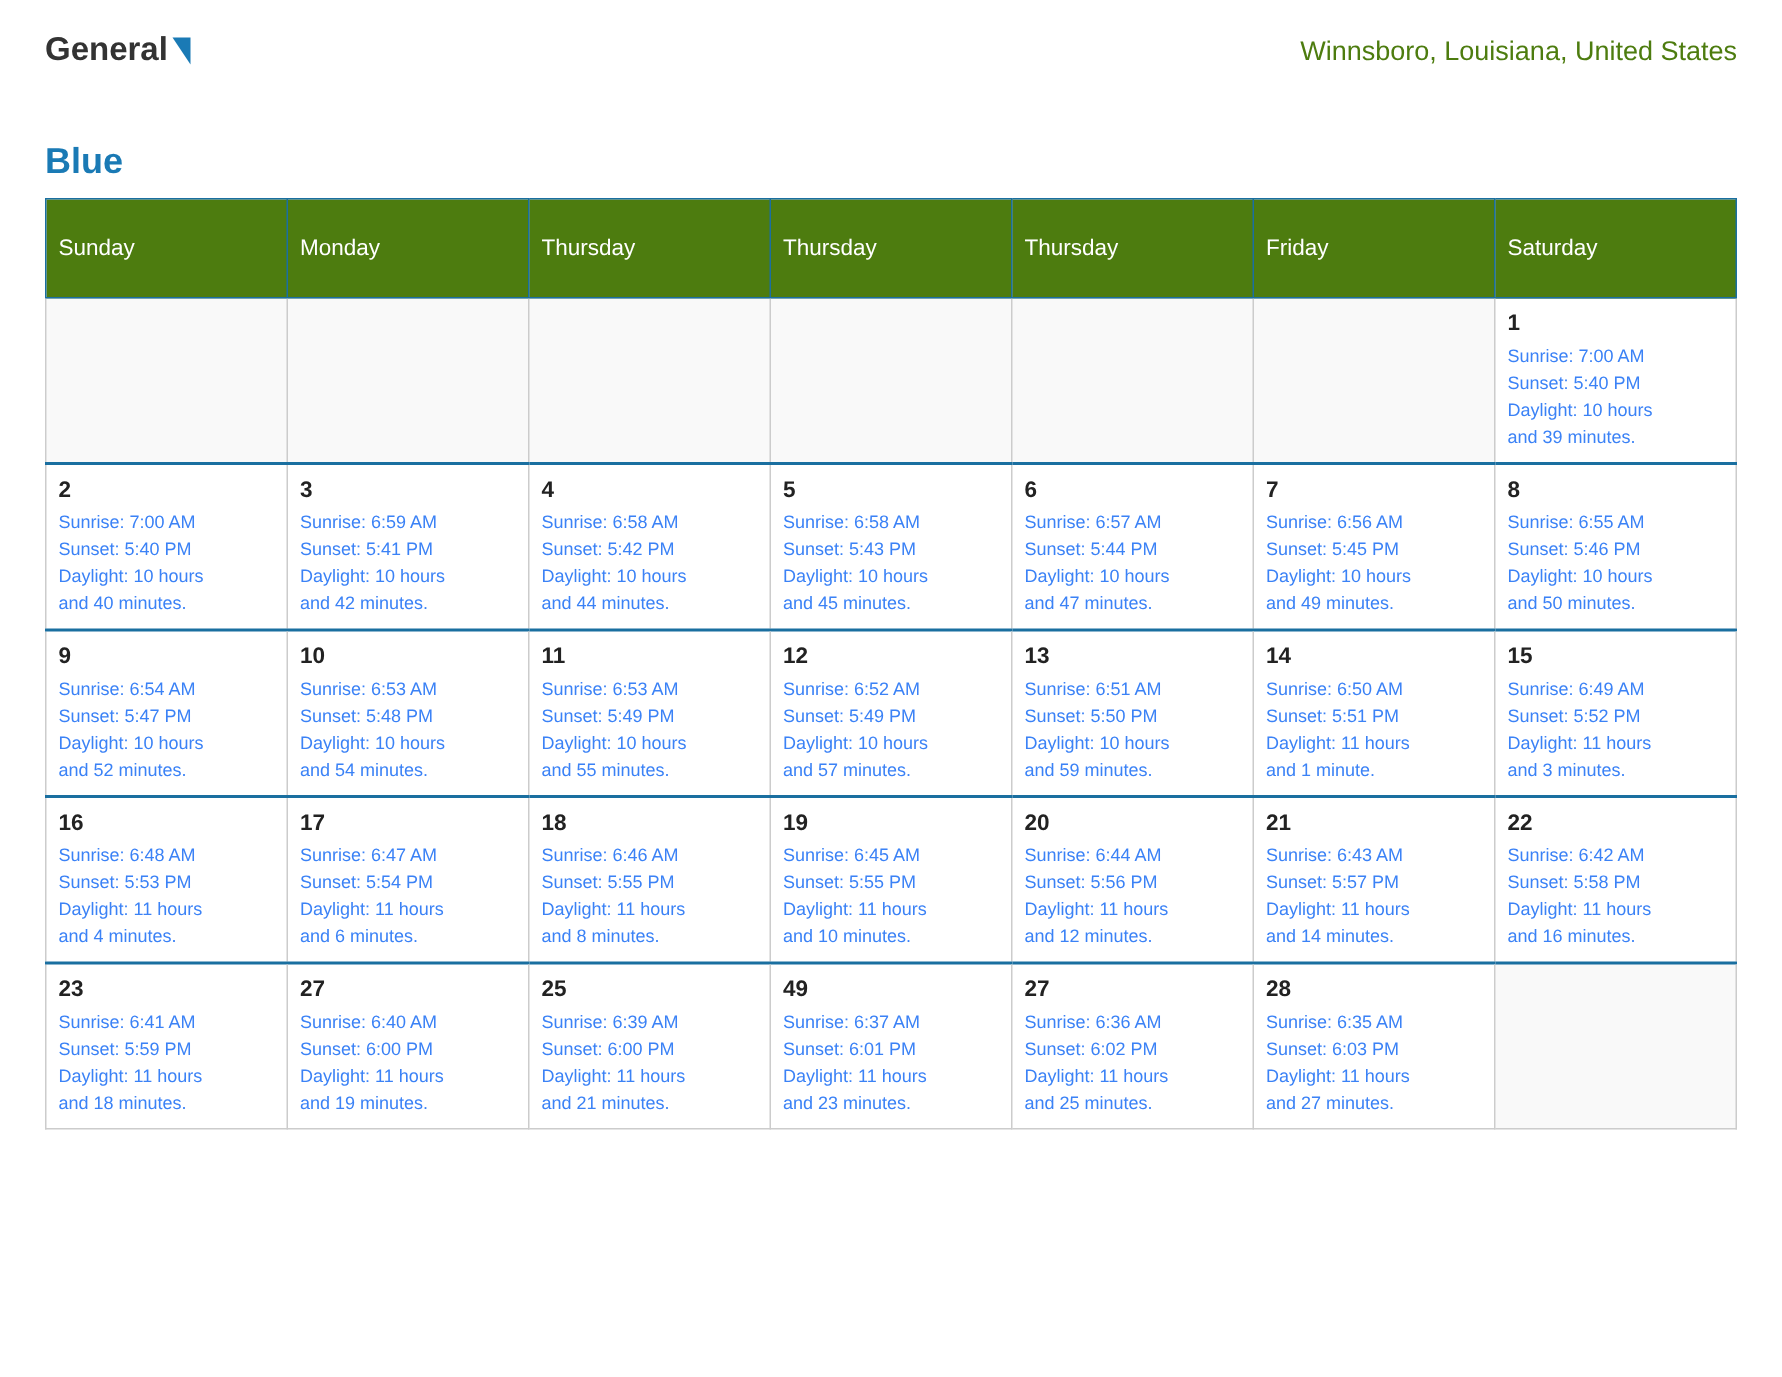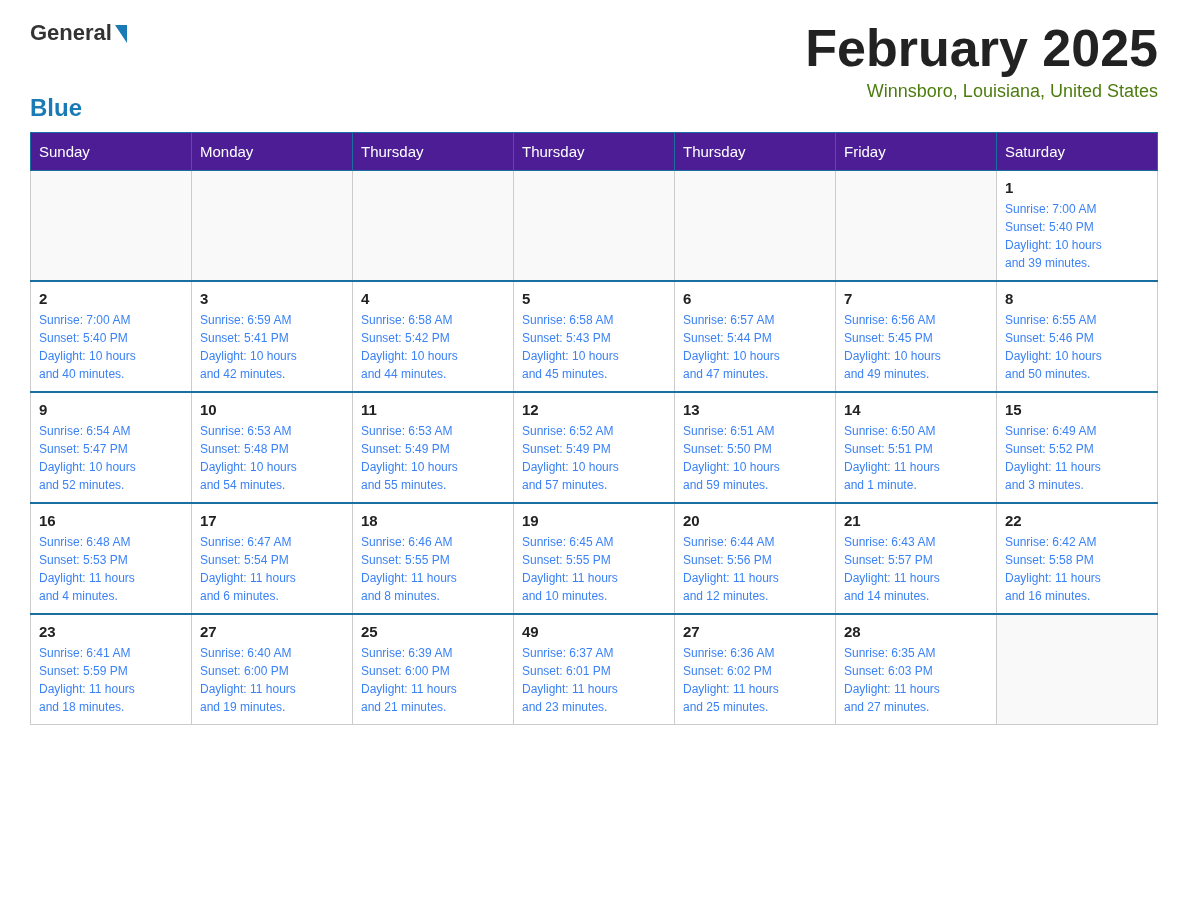--- a/index.html
+++ b/index.html
@@ -57,25 +57,25 @@
       font-size: 18px;
       color: #4d7c0f;
       margin-top: 4px;
     }
     .calendar {
       width: 100%;
       border-collapse: collapse;
       margin-top: 10px;
     }
     .calendar th {
-      background: #4c1d95;
+      background: #4d7c0f;
       color: #fff;
       font-size: 15px;
       font-weight: normal;
-      padding: 10px 8px;
+      padding: 24px 8px;
       text-align: left;
       border: 1px solid #1a6fa0;
     }
     .calendar td {
       border: 1px solid #ccc;
       vertical-align: top;
       padding: 8px;
       width: 14.28%;
       min-height: 110px;
       height: 110px;
@@ -104,21 +104,20 @@
 
 <div class="header">
   <div class="logo">
     <div class="logo-top">
       <span>General</span>
         <span class="blue-arrow"></span>
     </div>
     <div class="logo-bottom">Blue</div>
   </div>
   <div class="title-block">
-    <div class="month-title">February 2025</div>
     <div class="location">Winnsboro, Louisiana, United States</div>
   </div>
 </div>
 
 <table class="calendar">
   <thead>
     <tr>
     <th>Sunday</th>
         <th>Monday</th>
         <th>Thursday</th>

